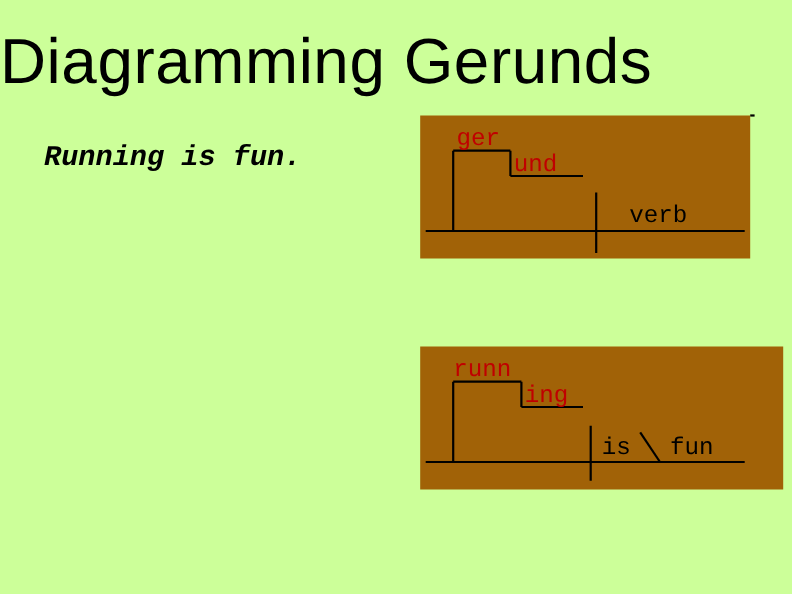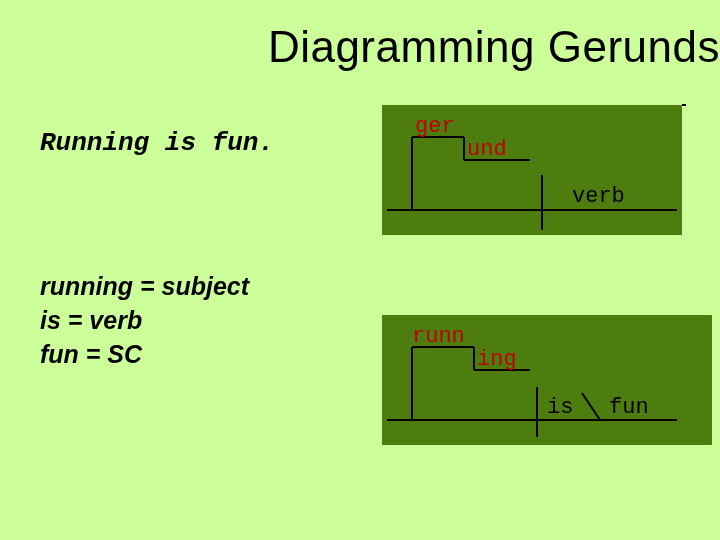--- a/index.html
+++ b/index.html
@@ -15,22 +15,22 @@
   .slide {
     position: relative;
     width: 720px;
     height: 540px;
   }
   .title {
     position: absolute;
     top: 22px;
     left: 0;
     width: 100%;
-    text-align: right;
-    font-size: 44px;
+    text-align: left;
+    font-size: 58px;
     font-weight: 400;
     letter-spacing: 0.5px;
   }
   .sentence {
     position: absolute;
     top: 128px;
     left: 40px;
     font-size: 26px;
     font-weight: bold;
     font-style: italic;
@@ -40,21 +40,21 @@
     position: absolute;
     top: 270px;
     left: 40px;
     font-size: 25px;
     font-weight: bold;
     font-style: italic;
     line-height: 1.35;
   }
   .diagram-box {
     position: absolute;
-    background: #4d7c0f;
+    background: #a16207;
   }
   .d1 { top: 105px; left: 382px; width: 300px; height: 130px; }
   .d2 { top: 315px; left: 382px; width: 330px; height: 130px; }
   svg { display: block; }
   .endstop {
     position: absolute;
     background: #000;
   }
   .stop1 { top: 104px; left: 682px; width: 4px; height: 2px; }
   .stop2 { top: 380px; left: 469px; width: 4px; height: 3px; }
@@ -74,25 +74,20 @@
 </style>
 </head>
 <body>
 
 <div class="slide">
 
   <div class="title">Diagramming Gerunds</div>
 
   <div class="sentence">Running is fun.</div>
 
-  <div class="analysis">
-    <div>running  = subject</div>
-    <div>is = verb</div>
-    <div>fun = SC</div>
-  </div>
 
   <span class="endstop stop1"></span>
 
   <div class="diagram-box d1">
     <svg width="300" height="130" viewBox="0 0 300 130">
 
       <line x1="30" y1="105" x2="30" y2="55" stroke="#000" stroke-width="2"></line>
 
       <line x1="30" y1="32" x2="82" y2="32" stroke="#000" stroke-width="2"></line>
 

